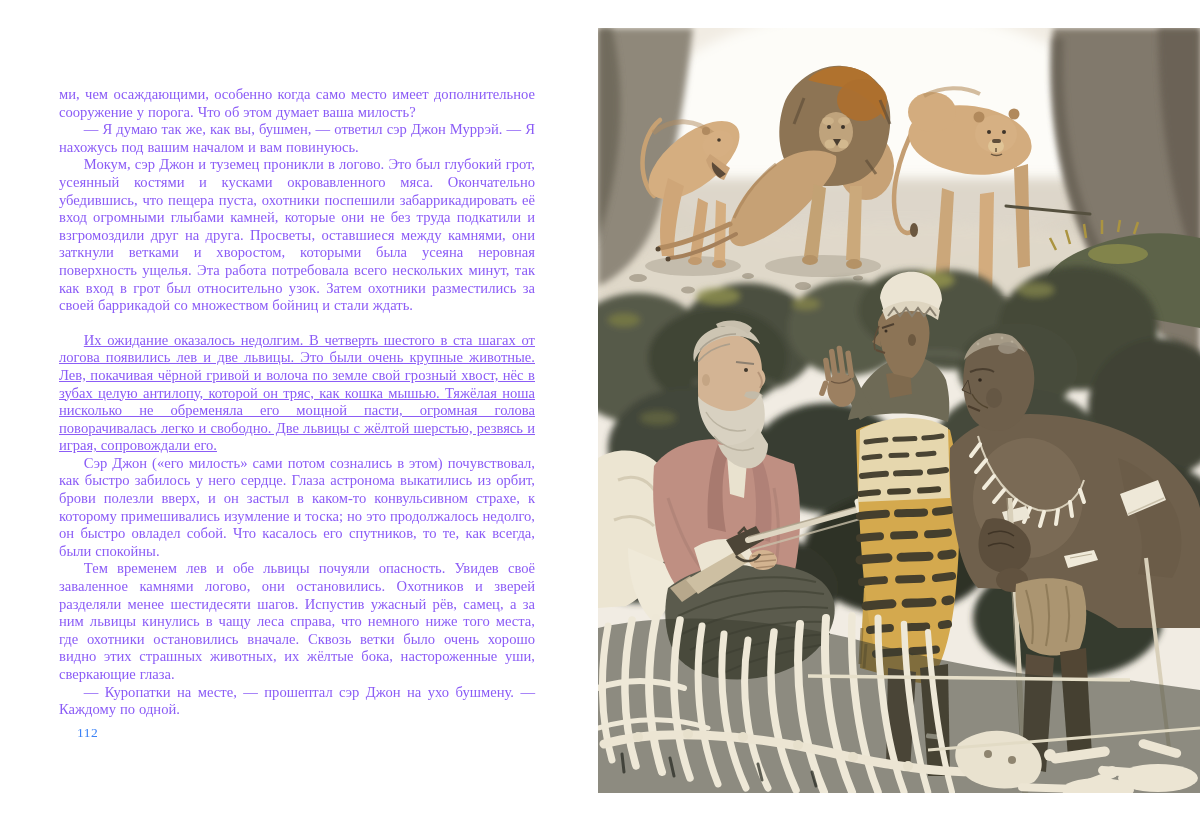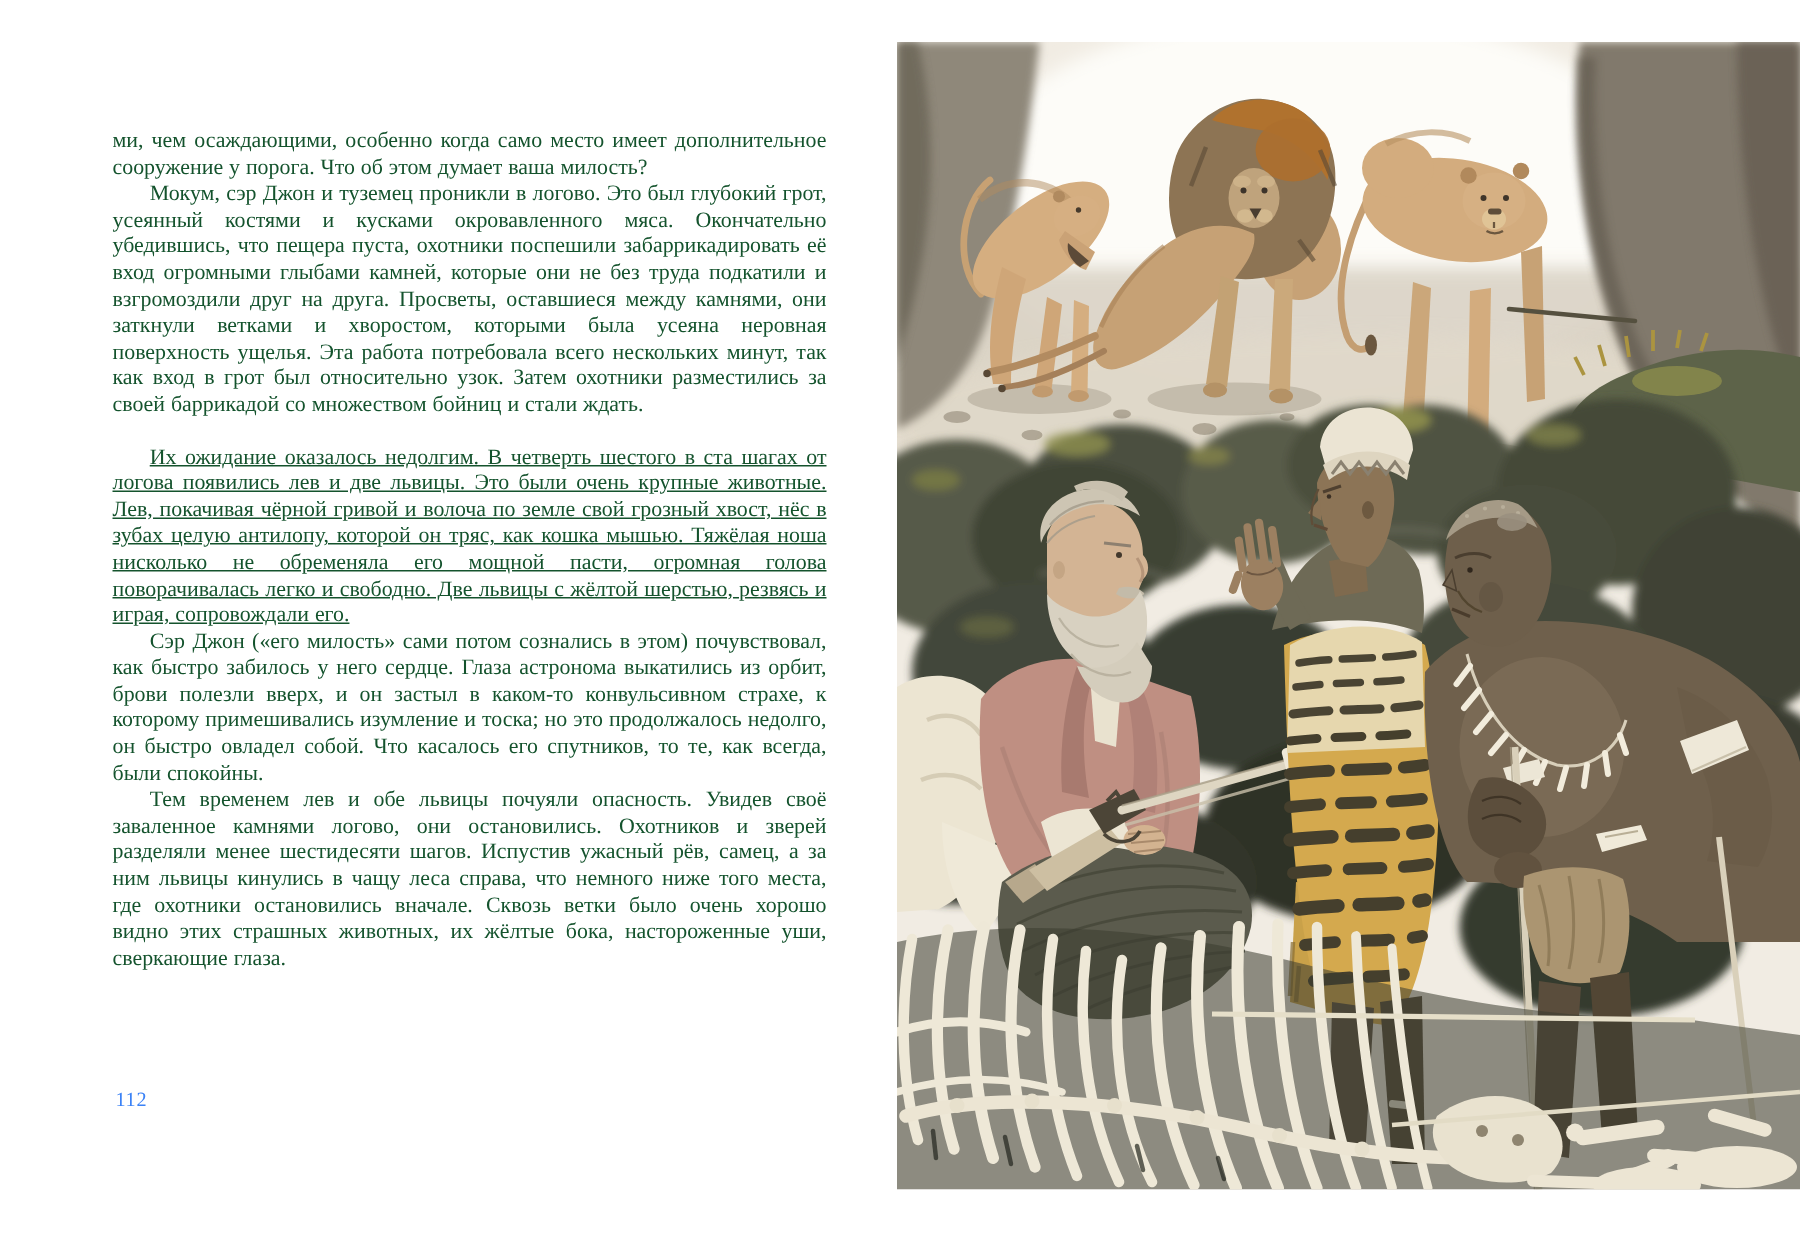--- a/index.html
+++ b/index.html
@@ -1,37 +1,39 @@
 <!DOCTYPE html>
 <html lang="ru"><head>
 <meta charset="utf-8">
 <style>
   html,body{margin:0;padding:0;background:#ffffff;}
   .stage{position:relative;width:1200px;height:822px;background:#ffffff;overflow:hidden;
          font-family:"Liberation Serif","DejaVu Serif",serif;}
-  .text-page{position:absolute;left:75px;top:86px;width:476px;color:#14532d;}
+  .text-page{position:absolute;left:59px;top:86px;width:476px;color:#8b5cf6;}
   .text-page p{margin:0;text-align:justify;font-size:14.6px;line-height:17.6px;
                text-indent:1.7em;word-spacing:.02em;}
   .text-page p.noindent{text-indent:0;}
   .text-page p.gap{margin-top:17px;text-decoration:underline;}
   .pagenum{position:absolute;left:77px;top:725px;font-size:13.5px;color:#3b82f6;letter-spacing:.5px;}
   .illo{position:absolute;left:598px;top:28px;width:602px;height:765px;}
   .illo svg{display:block;width:602px;height:765px;}
 </style>
 </head>
 <body>
 
 <div class="stage">
 
   <div class="text-page">
     <p class="noindent">ми, чем осаждающими, особенно когда само место имеет дополнительное сооружение у порога. Что об этом думает ваша милость?</p>
+    <p>— Я думаю так же, как вы, бушмен, — ответил сэр Джон Муррэй. — Я нахожусь под вашим началом и вам повинуюсь.</p>
     <p>Мокум, сэр Джон и туземец проникли в логово. Это был глубокий грот, усеянный костями и кусками окровавленного мяса. Окончательно убедившись, что пещера пуста, охотники поспешили забаррикадировать её вход огромными глыбами камней, которые они не без труда подкатили и взгромоздили друг на друга. Просветы, оставшиеся между камнями, они заткнули ветками и хворостом, которыми была усеяна неровная поверхность ущелья. Эта работа потребовала всего нескольких минут, так как вход в грот был относительно узок. Затем охотники разместились за своей баррикадой со множеством бойниц и стали ждать.</p>
     <p class="gap">Их ожидание оказалось недолгим. В четверть шестого в ста шагах от логова появились лев и две львицы. Это были очень крупные животные. Лев, покачивая чёрной гривой и волоча по земле свой грозный хвост, нёс в зубах целую антилопу, которой он тряс, как кошка мышью. Тяжёлая ноша нисколько не обременяла его мощной пасти, огромная голова поворачивалась легко и свободно. Две львицы с жёлтой шерстью, резвясь и играя, сопровождали его.</p>
     <p>Сэр Джон («его милость» сами потом сознались в этом) почувствовал, как быстро забилось у него сердце. Глаза астронома выкатились из орбит, брови полезли вверх, и он застыл в каком-то конвульсивном страхе, к которому примешивались изумление и тоска; но это продолжалось недолго, он быстро овладел собой. Что касалось его спутников, то те, как всегда, были спокойны.</p>
     <p>Тем временем лев и обе львицы почуяли опасность. Увидев своё заваленное камнями логово, они остановились. Охотников и зверей разделяли менее шестидесяти шагов. Испустив ужасный рёв, самец, а за ним львицы кинулись в чащу леса справа, что немного ниже того места, где охотники остановились вначале. Сквозь ветки было очень хорошо видно этих страшных животных, их жёлтые бока, настороженные уши, сверкающие глаза.</p>
+    <p>— Куропатки на месте, — прошептал сэр Джон на ухо бушмену. — Каждому по одной.</p>
   </div>
   <div class="pagenum">112</div>
 
   <div class="illo">
     <svg viewBox="0 0 602 765" role="img" aria-label="Акварель: лев с тёмной гривой несёт в зубах антилопу, рядом две львицы у заваленного камнями логова; за скалами прячутся сэр Джон с ружьём, туземец в полосатом кароссе и белой шапочке и старый бушмен с ожерельем из когтей и посохом; на переднем плане кости и рёбра скелета животного.">
       <defs>
         <filter id="b6" x="-30%" y="-30%" width="160%" height="160%">
             <feGaussianBlur stdDeviation="6"></feGaussianBlur>
           </filter>
         <filter id="b3" x="-30%" y="-30%" width="160%" height="160%">

